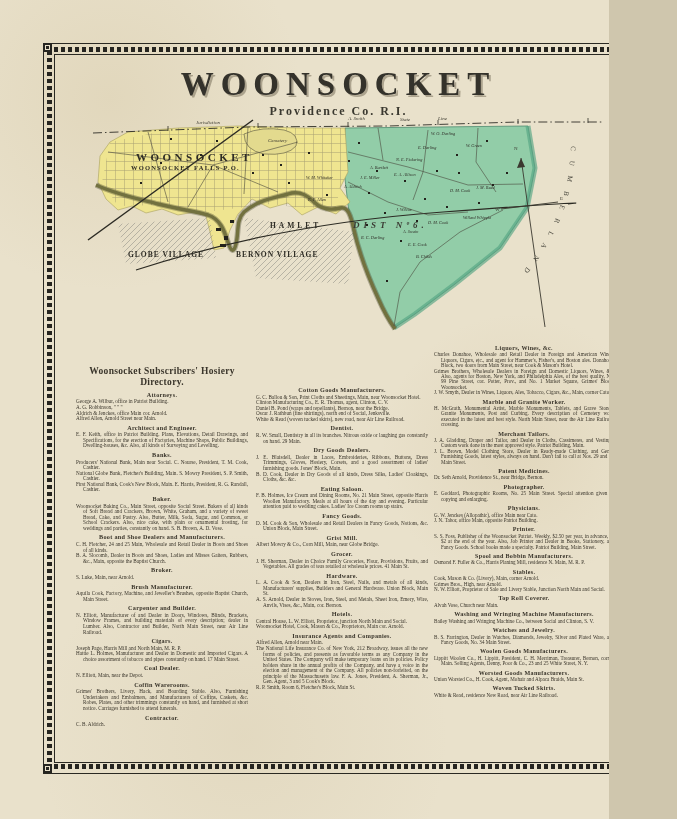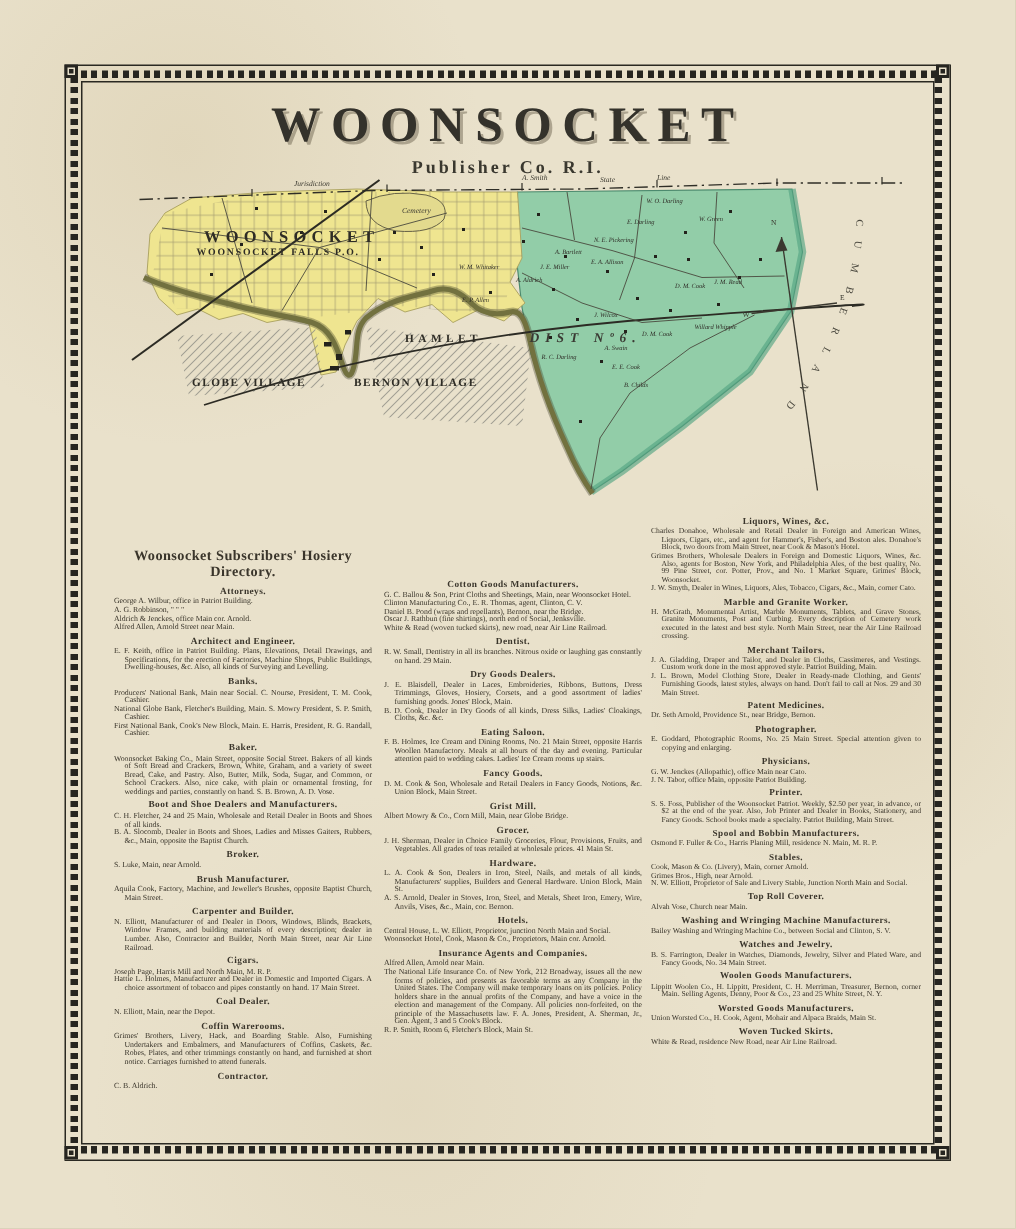--- a/index.html
+++ b/index.html
@@ -1,16 +1,16 @@
 <!DOCTYPE html>
 <html><head>
 <meta charset="utf-8">
 <style>
   html,body{margin:0;padding:0;background:#cfc6ad;}
-  .page{position:relative;width:677px;height:819px;overflow:hidden;
+  .page{position:relative;width:609px;height:819px;overflow:hidden;
         background:#e9e1cb;
         background-image:
           radial-gradient(circle at 18% 12%, rgba(190,170,120,.18), rgba(0,0,0,0) 22%),
           radial-gradient(circle at 85% 55%, rgba(185,160,110,.15), rgba(0,0,0,0) 20%),
           radial-gradient(circle at 40% 90%, rgba(180,160,115,.12), rgba(0,0,0,0) 25%);
         font-family:"Liberation Serif", serif; color:#33312a;}
   
   .frame-outer{position:absolute;left:43px;top:43px;width:589px;height:729px;border:1px solid #2a2922;}
   .frame-strip{position:absolute;background-repeat:repeat;}
   .strip-top{left:47px;top:47px;width:581px;height:5px;
@@ -64,21 +64,21 @@
   <div class="frame-strip strip-left"></div>
   <div class="frame-strip strip-right"></div>
   <div class="frame-inner"></div>
   <div class="corner" style="left:43px;top:43px;"></div>
   <div class="corner" style="left:624px;top:43px;"></div>
   <div class="corner" style="left:43px;top:764px;"></div>
   <div class="corner" style="left:624px;top:764px;"></div>
 
   <div class="title-block">
     <div class="map-title">WOONSOCKET</div>
-    <div class="map-subtitle">Publisher Co. R.I.</div>
+    <div class="map-subtitle">Providence Co. R.I.</div>
   </div>
 
   <div class="map-wrap">
     <svg width="580" height="232" viewBox="0 0 580 232">
       <defs>
         <pattern id="streets" width="9" height="9" patternUnits="userSpaceOnUse">
           <path d="M0,4.5 H9 M4.5,0 V9" stroke="#6b675a" stroke-width="0.5" fill="none"></path>
         </pattern>
         <pattern id="hatch" width="6" height="6" patternUnits="userSpaceOnUse">
           <path d="M0,6 L6,0 M-1,1 L1,-1 M5,7 L7,5" stroke="#8f8e85" stroke-width="0.7" fill="none"></path>

